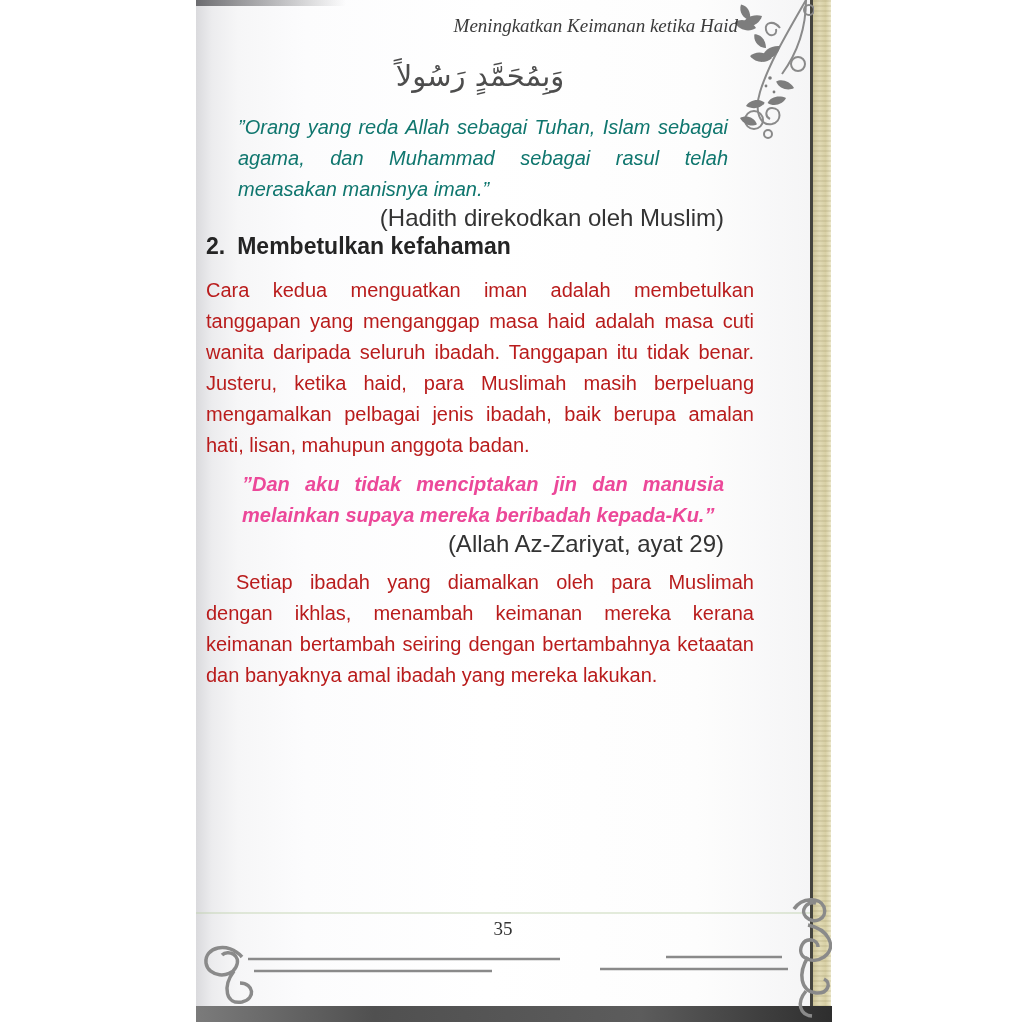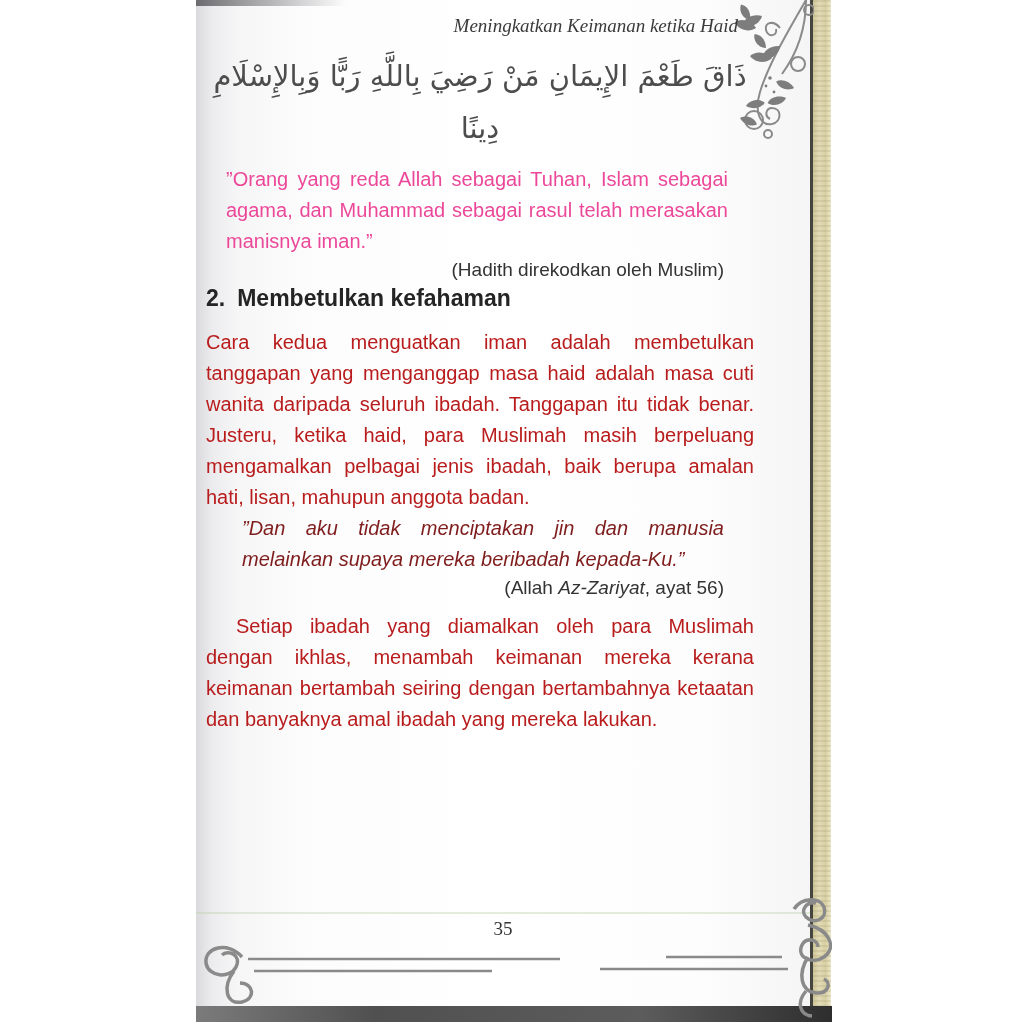--- a/index.html
+++ b/index.html
@@ -39,38 +39,38 @@
   .running-head{
     margin-top:14px;padding-right:16px;text-align:right;
     font-family:"Liberation Serif",serif;font-style:italic;
     font-size:19px;line-height:24px;color:#3b3b3b;
   }
   .arabic{
     margin-top:12px;direction:rtl;text-align:center;
     font-family:"DejaVu Sans",sans-serif;font-size:29px;line-height:52px;color:#4d4d4d;
   }
   .quote{
-    margin:10px 26px 0 20px;font-size:20px;line-height:31px;
-    text-align:justify;color:#ec4899;
+    margin:10px 26px 0 32px;font-style:italic;font-size:20px;line-height:31px;
+    text-align:justify;color:#0f766e;
   }
   .attribution{
-    margin-top:0;padding-right:30px;text-align:right;font-size:19px;line-height:26px;color:#333;
+    margin-top:0;padding-right:30px;text-align:right;font-size:24px;line-height:26px;color:#333;
   }
   .section-heading{
     margin-top:0;font-size:23px;line-height:30px;font-weight:bold;color:#242424;
   }
   .section-heading .num{margin-right:12px;}
   .para{font-size:20px;line-height:31px;text-align:justify;color:#b91c1c;margin:0;}
   .p1{margin-top:14px;}
   .p2{margin-top:10px;text-indent:30px;}
-  .quote2{margin:0 30px 0 36px;font-style:italic;font-size:20px;line-height:31px;
-    text-align:justify;color:#7f1d1d;}
+  .quote2{margin:8px 30px 0 36px;font-style:italic;font-size:20px;line-height:31px;
+    text-align:justify;color:#ec4899;font-weight:bold;}
   .p3{margin-top:14px;}
   .p4{margin-top:10px;text-indent:30px;}
-  .src-italic{font-style:italic;margin-top:20px;}
+  .src-italic{margin-top:20px;}
   
   .page-number{
     position:absolute;left:196px;top:918px;width:614px;text-align:center;
     font-family:"Liberation Serif",serif;font-size:19px;color:#333;
   }
   .footer-ornament{position:absolute;left:196px;top:895px;width:636px;height:125px;}
   .top-ornament{position:absolute;left:710px;top:0;width:104px;height:140px;}
   svg{display:block;}
 </style>
 </head>
@@ -111,34 +111,34 @@
         <circle cx="56" cy="86" r="1.4"></circle>
         <circle cx="64" cy="92" r="1.4"></circle>
       </g>
     </svg>
   </div>
 
   <div class="content">
     <div class="running-head">Meningkatkan Keimanan ketika Haid</div>
 
     <div class="arabic">
-      <div>ذَاقَ طَعْمَ الإِيمَانِ مَنْ رَضِيَ بِاللَّهِ رَبًّا وَبِالإِسْلَامِ دِينًا</div>
+      <div>وَبِمُحَمَّدٍ رَسُولاً</div>
     </div>
 
     <p class="quote">”Orang yang reda Allah sebagai Tuhan, Islam sebagai agama, dan Muhammad sebagai rasul telah merasakan manisnya iman.”</p>
     <div class="attribution">(Hadith direkodkan oleh Muslim)</div>
 
     <div class="section-heading">
       <span class="num">2.</span><span>Membetulkan kefahaman</span>
     </div>
 
     <p class="para p1">Cara kedua menguatkan iman adalah membetulkan tanggapan yang menganggap masa haid adalah masa cuti wanita daripada seluruh ibadah. Tanggapan itu tidak benar. Justeru, ketika haid, para Muslimah masih berpeluang mengamalkan pelbagai jenis ibadah, baik berupa amalan hati, lisan, mahupun anggota badan.</p>
 
     <p class="quote2">”Dan aku tidak menciptakan jin dan manusia melainkan supaya mereka beribadah kepada-Ku.”</p>
-    <div class="attribution"><span>(Allah </span><span class="src-italic">Az-Zariyat</span><span>, ayat 56)</span></div>
+    <div class="attribution"><span>(Allah </span><span class="src-italic">Az-Zariyat</span><span>, ayat 29)</span></div>
 
     <p class="para p4">Setiap ibadah yang diamalkan oleh para Muslimah dengan ikhlas, menambah keimanan mereka kerana keimanan bertambah seiring dengan bertambahnya ketaatan dan banyaknya amal ibadah yang mereka lakukan.</p>
   </div>
 
   <div class="footer-ornament">
     <svg width="636" height="125" viewBox="0 0 636 125">
       <g stroke="#8a8a8a" fill="none">
 
         <path stroke-width="3.5" d="M46,62 C32,46 8,52 10,68 C12,82 34,84 40,72 C46,60 32,54 26,60"></path>
         <path stroke-width="3.5" d="M38,76 C26,92 30,110 46,107 C60,104 58,88 44,88"></path>

